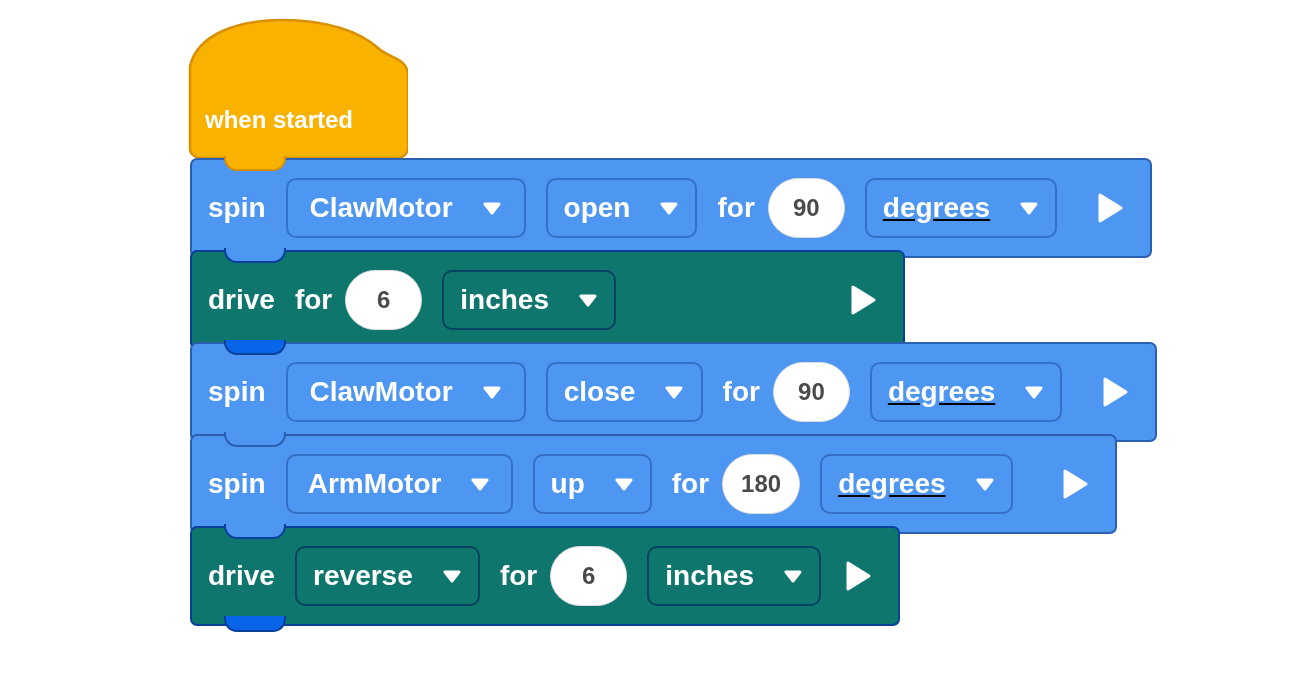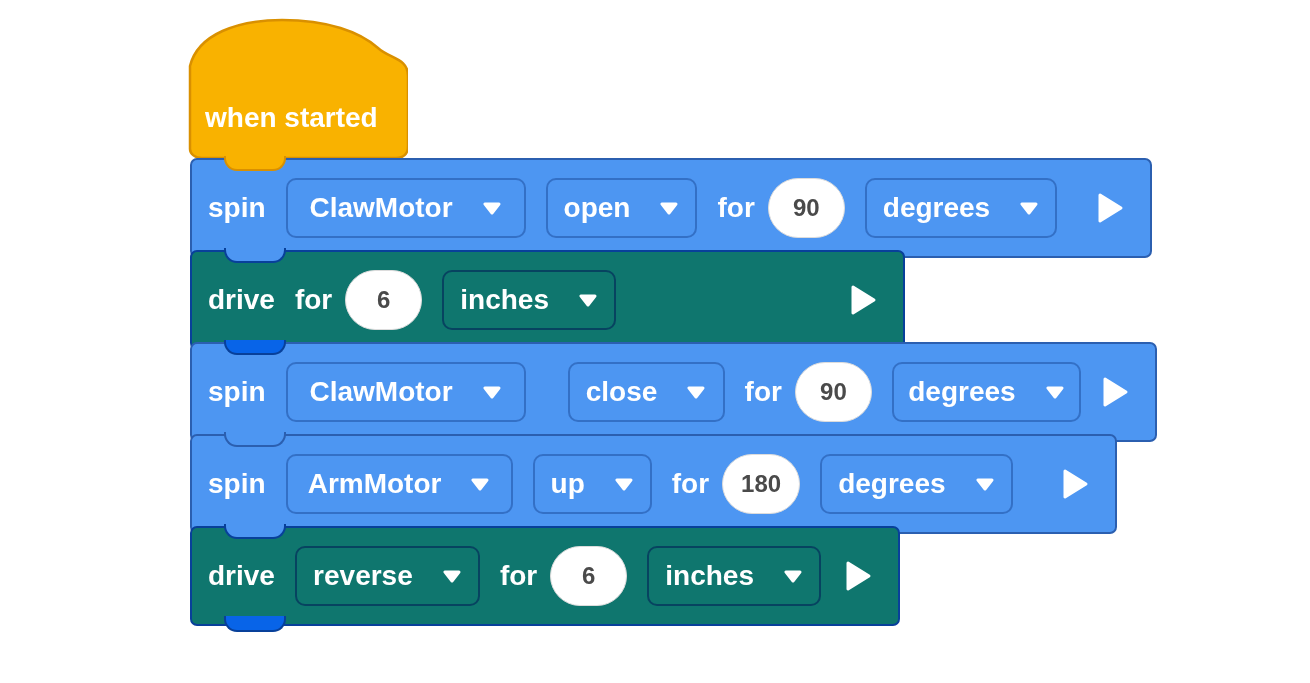--- a/index.html
+++ b/index.html
@@ -5,21 +5,21 @@
   html,body{margin:0;padding:0;background:#ffffff;}
   .workspace{
     position:relative;width:1310px;height:683px;background:#ffffff;
     overflow:hidden;font-family:"Liberation Sans",sans-serif;
   }
   
   .hat{position:absolute;left:188px;top:18px;width:220px;height:141px;}
   .hat svg{position:absolute;left:0;top:0;}
   .hat .hat-label{
     position:absolute;left:17px;bottom:25px;
-    font-size:28px;font-weight:700;color:#ffffff;white-space:nowrap;
+    font-size:24px;font-weight:700;color:#ffffff;white-space:nowrap;
   }
   
   .block{
     position:absolute;height:100px;border-radius:7px;box-sizing:border-box;
     display:flex;align-items:center;gap:20px;padding:0 22px 0 16px;
     border:2px solid;
   }
   .spin {background:#4D96F2;border-color:#2B5FB0;}
   .drive{background:#0f766e;border-color:#08409A;}
   .b1{left:190px;top:158px;width:962px;}
@@ -32,22 +32,22 @@
   
   .dd{
     display:flex;align-items:center;justify-content:center;gap:29px;
     height:60px;border-radius:10px;padding:0 16px;box-sizing:border-box;
     cursor:pointer;
   }
   .spin .dd{border:2px solid rgba(10,50,125,0.38);}
   .drive .dd{border:2px solid rgba(2,25,85,0.55);}
   .dd-clawmotor{min-width:240px;}
   .dd-open{min-width:148px;}
-  .dd-close{min-width:157px;margin-left:22px;}
-  .dd-degrees{min-width:162px;}
+  .dd-close{min-width:157px;}
+  .dd-degrees{min-width:162px;text-decoration:underline;}
   .dd-forward{min-width:185px;}
   .dd-reverse{min-width:185px;}
   .dd-inches{min-width:172px;}
   .dd-armmotor{min-width:227px;}
   .dd-up{min-width:117px;}
   .chev{display:flex;align-items:center;}
   
   .num{
     height:60px;min-width:77px;border-radius:31px;background:#ffffff;
     border:1.5px solid #dcdcdc;box-sizing:border-box;

